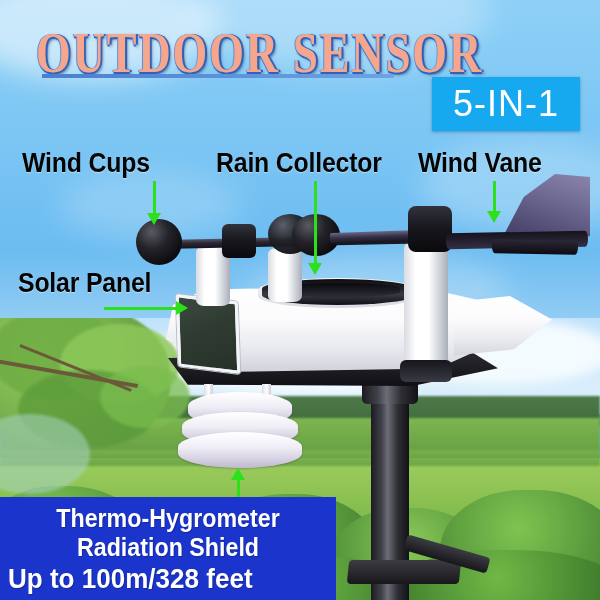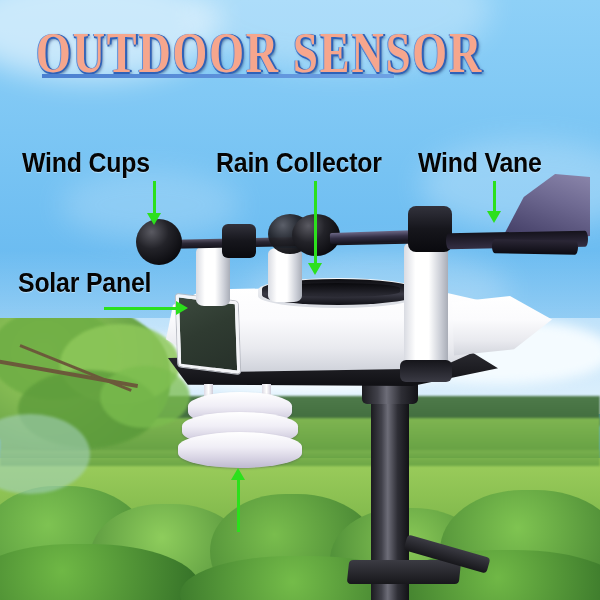--- a/index.html
+++ b/index.html
@@ -239,20 +239,23 @@
     <div class="shield-stem" style="left:204px;top:384px;width:9px;height:16px;"></div>
     <div class="shield-stem" style="left:262px;top:384px;width:9px;height:16px;"></div>
     <div class="shield-disc" style="left:188px;top:392px;width:104px;height:34px;"></div>
     <div class="shield-disc" style="left:182px;top:412px;width:116px;height:34px;"></div>
     <div class="shield-disc" style="left:178px;top:432px;width:124px;height:36px;"></div>
   </div>
 
   <div id="title">OUTDOOR SENSOR</div>
   <div id="title-rule"></div>
 
+  <div id="badge">
+    <span>5-IN-1</span>
+  </div>
 
   <div class="callout" style="left:22px;top:148px;">Wind Cups</div>
   <div class="arrow a-down" style="left:146px;top:181px;width:16px;height:44px;">
     <div class="stem"></div>
       <div class="head"></div>
   </div>
 
   <div class="callout" style="left:216px;top:148px;">Rain Collector</div>
   <div class="arrow a-down" style="left:307px;top:181px;width:16px;height:94px;">
     <div class="stem"></div>
@@ -269,14 +272,19 @@
   <div class="arrow a-right" style="left:104px;top:300px;width:84px;height:16px;">
     <div class="stem"></div>
       <div class="head"></div>
   </div>
 
   <div class="arrow a-up" style="left:230px;top:468px;width:16px;height:64px;">
     <div class="stem"></div>
       <div class="head"></div>
   </div>
 
+  <div id="banner">
+    <div class="l1">Thermo-Hygrometer</div>
+    <div class="l2">Radiation Shield</div>
+    <div class="l3">Up to 100m/328 feet</div>
+  </div>
 
 </div>
 
 </body></html>

